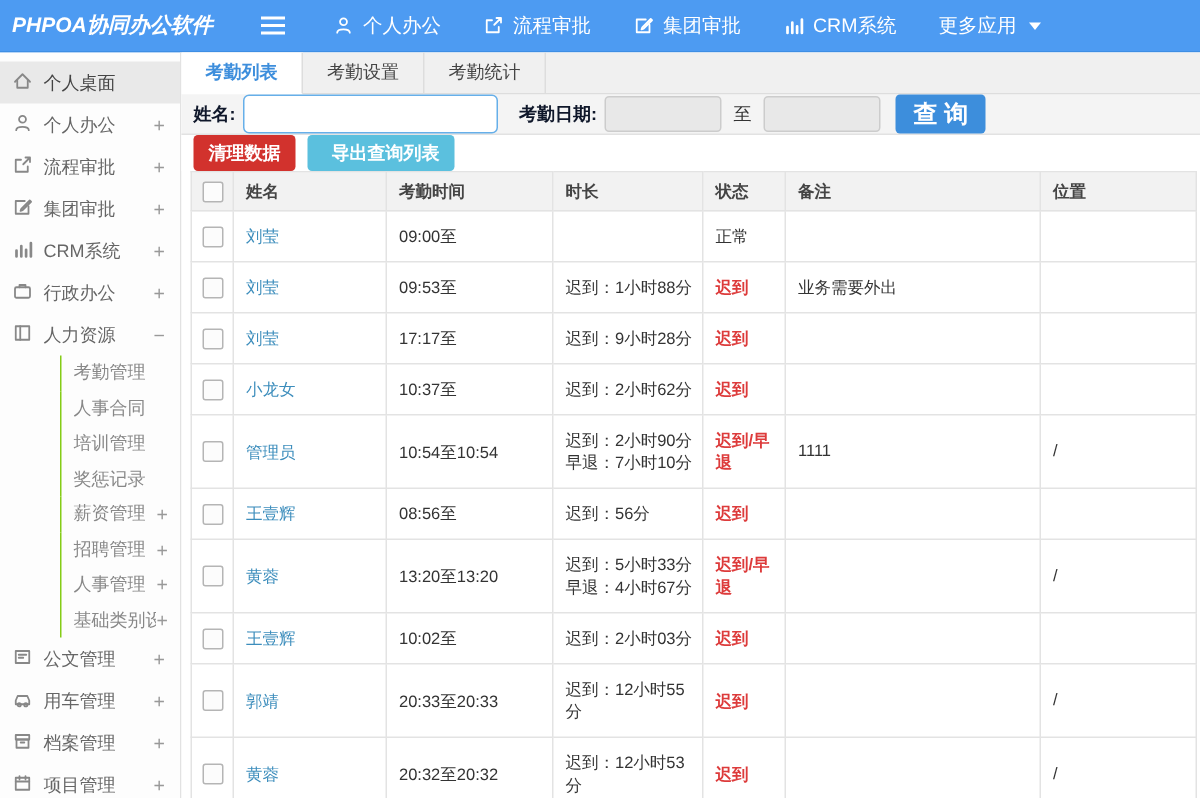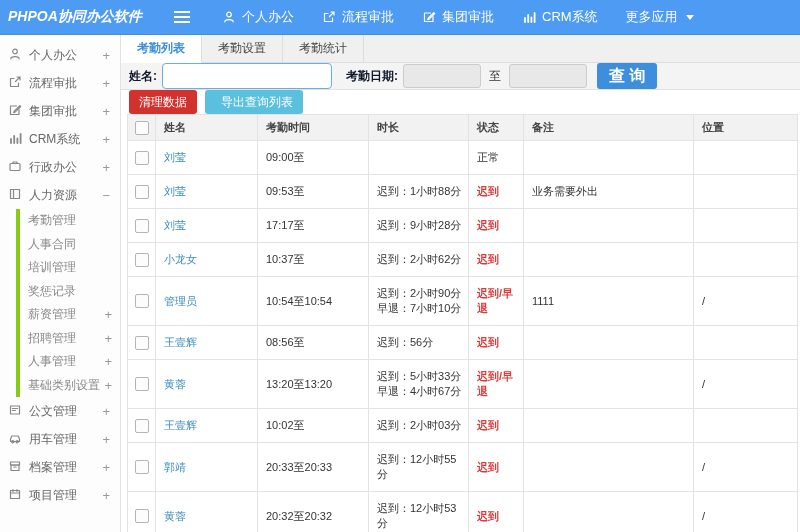--- a/index.html
+++ b/index.html
@@ -21,41 +21,41 @@
   .caret{width:0;height:0;border-left:4px solid transparent;border-right:4px solid transparent;border-top:5px solid #fff;margin-left:2px;}
   
   .layout{display:flex;height:497px;}
   .sidebar{width:121px;min-width:121px;background:#fdfdfd;border-right:1px solid #e2e2e2;
     box-sizing:border-box;padding-top:6px;overflow:hidden;}
   .side-main{height:28px;display:flex;align-items:center;gap:7px;padding:0 8px;color:#666;cursor:pointer;}
   .side-main.active{background:#e9e9e9;color:#444;}
   .side-main svg{flex:none;color:#888;}
   .side-label{white-space:nowrap;overflow:hidden;}
   .suffix{margin-left:auto;color:#999;font-size:13px;padding-right:2px;}
-  .side-sub{height:23.5px;display:flex;align-items:center;margin-left:16px;border-left:4px solid #84cc16;
+  .side-sub{height:23.5px;display:flex;align-items:center;margin-left:40px;border-left:1px solid #84cc16;
     padding-left:8px;color:#888;cursor:pointer;box-sizing:border-box;}
   .side-sub .suffix{padding-right:8px;}
   
   .content{flex:1;display:flex;flex-direction:column;background:#fff;min-width:0;}
   .tabbar{height:28px;background:#f0f0f0;border-bottom:1px solid #ddd;display:flex;box-sizing:content-box;}
   .tab{padding:0 16px;line-height:27px;border-right:1px solid #ddd;color:#444;cursor:pointer;white-space:nowrap;}
   .tab.active{background:#fff;color:var(--accent,#4797e8);font-weight:bold;border-bottom:1px solid #fff;margin-bottom:-1px;}
   .searchbar{height:37px;background:#f4f4f4;border-bottom:1px solid #e2e2e2;display:flex;align-items:center;
     padding-left:8px;box-sizing:border-box;}
   .searchbar label{font-weight:bold;color:#0f172a;margin-right:5px;white-space:nowrap;}
   .name-input{width:156px;height:24px;border:1px solid #66afe9;border-radius:4px;background:#fff;outline:none;
     padding:0 6px;font-size:12px;}
   .date-label{margin-left:14px;}
   .date-input{width:66px;height:22px;border:1px solid #ccc;border-radius:3px;background:#e8e8e8;outline:none;
     padding:0 5px;font-size:12px;}
   .to-label{margin:0 8px;color:#333;}
   .query-btn{margin-left:10px;height:26px;padding:0 12px;background:var(--accent,#3d8edc);color:#fff;border:none;
     border-radius:3px;font-weight:bold;font-size:16px;cursor:pointer;}
   .actionbar{height:38px;display:flex;align-items:center;padding-left:8px;gap:8px;background:#fff;}
-  .btn{height:24px;padding:0 10px;border:none;border-radius:3px;color:#fff;font-weight:normal;font-size:12px;cursor:pointer;}
+  .btn{height:24px;padding:0 10px;border:none;border-radius:3px;color:#fff;font-weight:bold;font-size:12px;cursor:pointer;}
   .btn-danger{background:var(--danger,#d2322d);}
   .btn-info{background:var(--info,#5bc0de);padding-left:16px;}
   
   .table-wrap{margin:0 3px 0 6px;}
   table{border-collapse:collapse;width:670px;table-layout:fixed;font-size:11px;}
   th,td{border:1px solid #e3e3e3;text-align:left;}
   th{height:25px;background:#f2f2f2;color:#444;font-weight:bold;padding:0 4px 0 8px;}
   td{padding:9px 4px 9px 8px;vertical-align:middle;word-break:break-all;}
   td.dur{white-space:pre-line;}
   .cb{display:inline-block;width:12px;height:12px;border:1px solid #b5b5b5;border-radius:2px;background:#fcfcfc;
@@ -111,20 +111,27 @@
       </div>
       <div class="nav-item">
         <span>更多应用</span>
         <span class="caret"></span>
       </div>
     </div>
 </div>
 
 <div class="layout">
   <div class="sidebar">
+      <div class="side-main active">
+        <span><svg width="14" height="14" viewBox="0 0 14 14" fill="none" stroke="currentColor" stroke-width="1.2" stroke-linecap="round" stroke-linejoin="round">
+            <path d="M2 7.5 L7 2.5 L12 7.5"></path>
+            <path d="M3.5 6.5 V11.5 H10.5 V6.5"></path>
+          </svg></span>
+        <span class="side-label">个人桌面</span>
+      </div>
       <div class="side-main">
         <span><svg width="14" height="14" viewBox="0 0 14 14" fill="none" stroke="currentColor" stroke-width="1.2" stroke-linecap="round" stroke-linejoin="round">
             <circle cx="7" cy="4.5" r="2.3"></circle>
             <path d="M2.8 11.8 C2.8 8.8 11.2 8.8 11.2 11.8"></path>
           </svg></span>
         <span class="side-label">个人办公</span>
         <span class="suffix">+</span>
       </div>
       <div class="side-main">
         <span><svg width="14" height="14" viewBox="0 0 14 14" fill="none" stroke="currentColor" stroke-width="1.2" stroke-linecap="round" stroke-linejoin="round">

